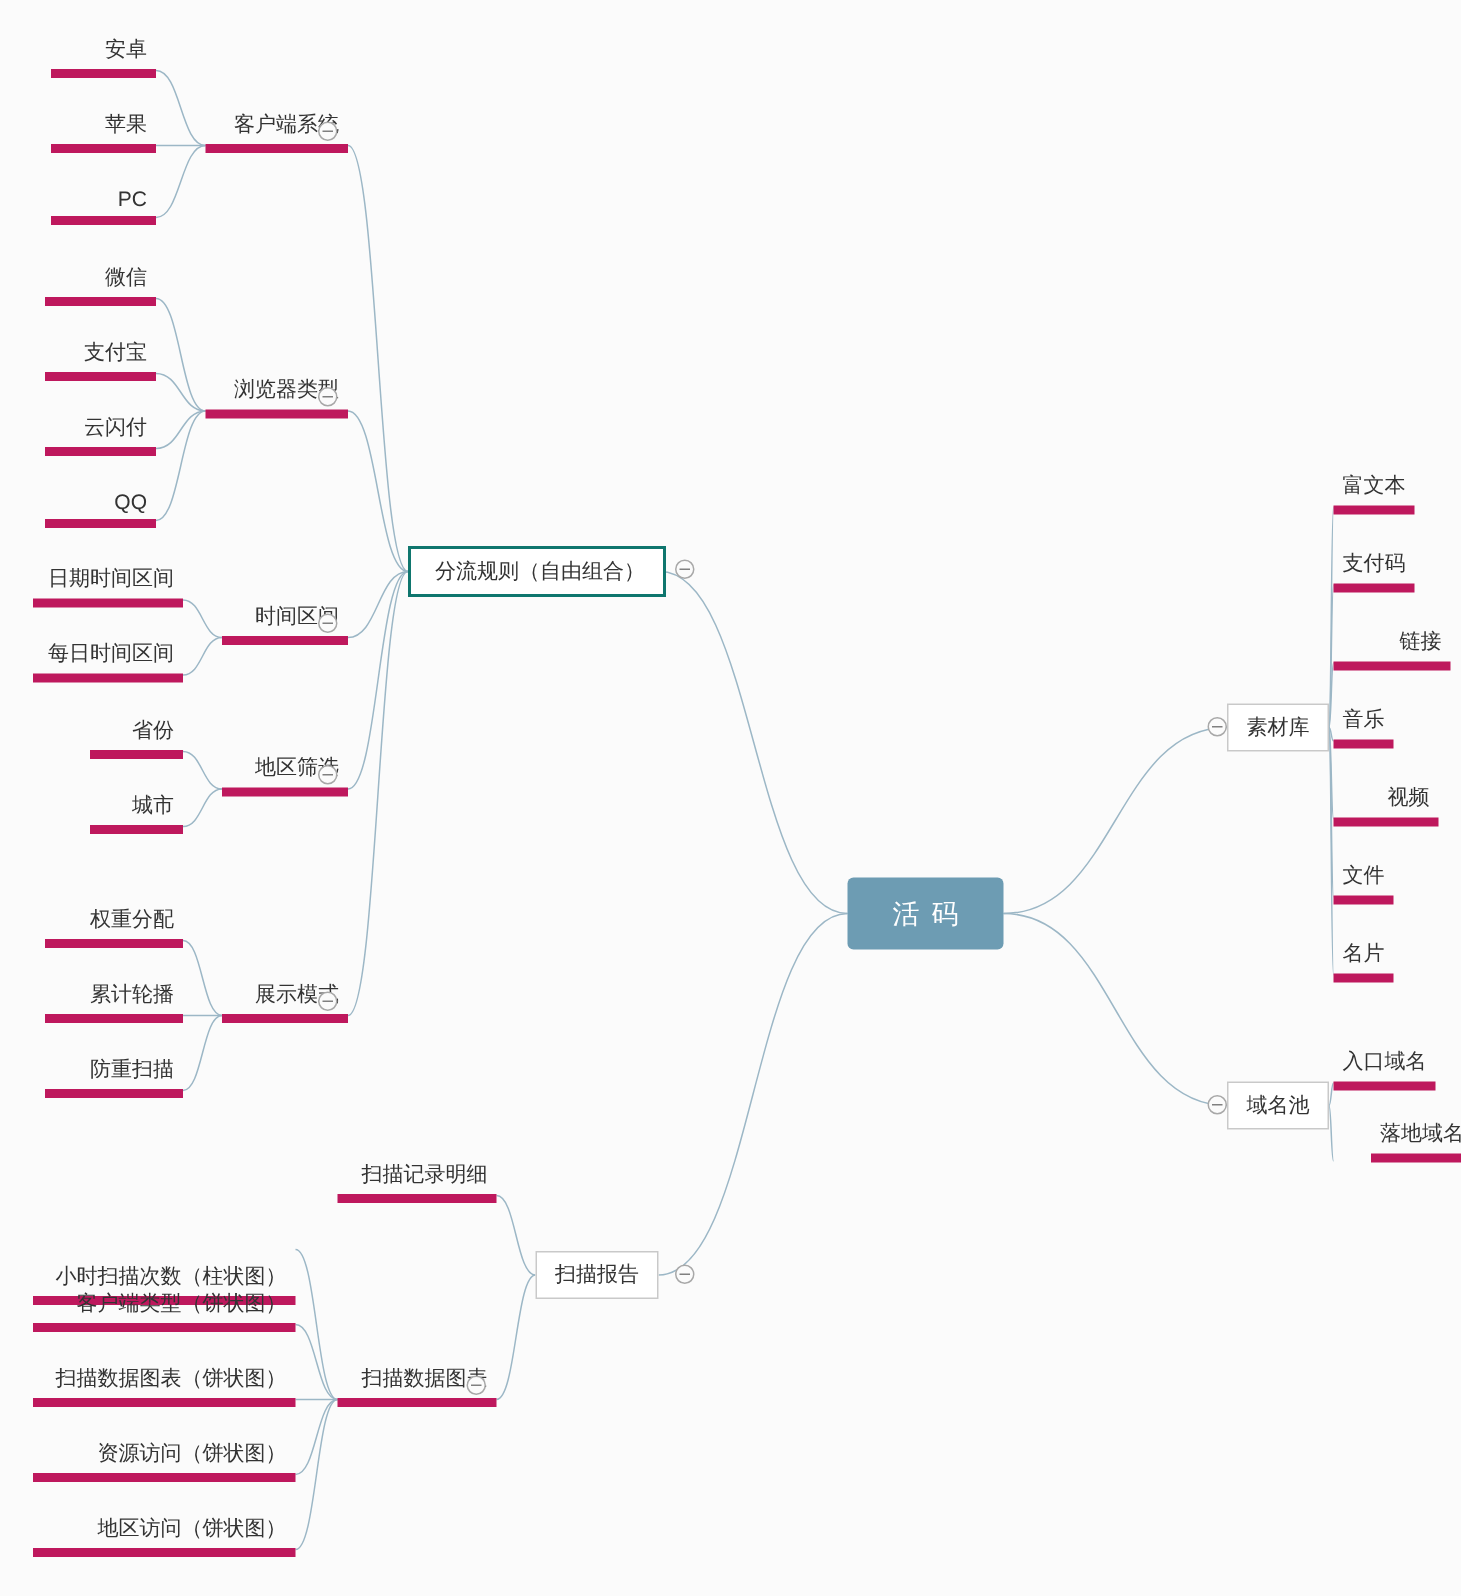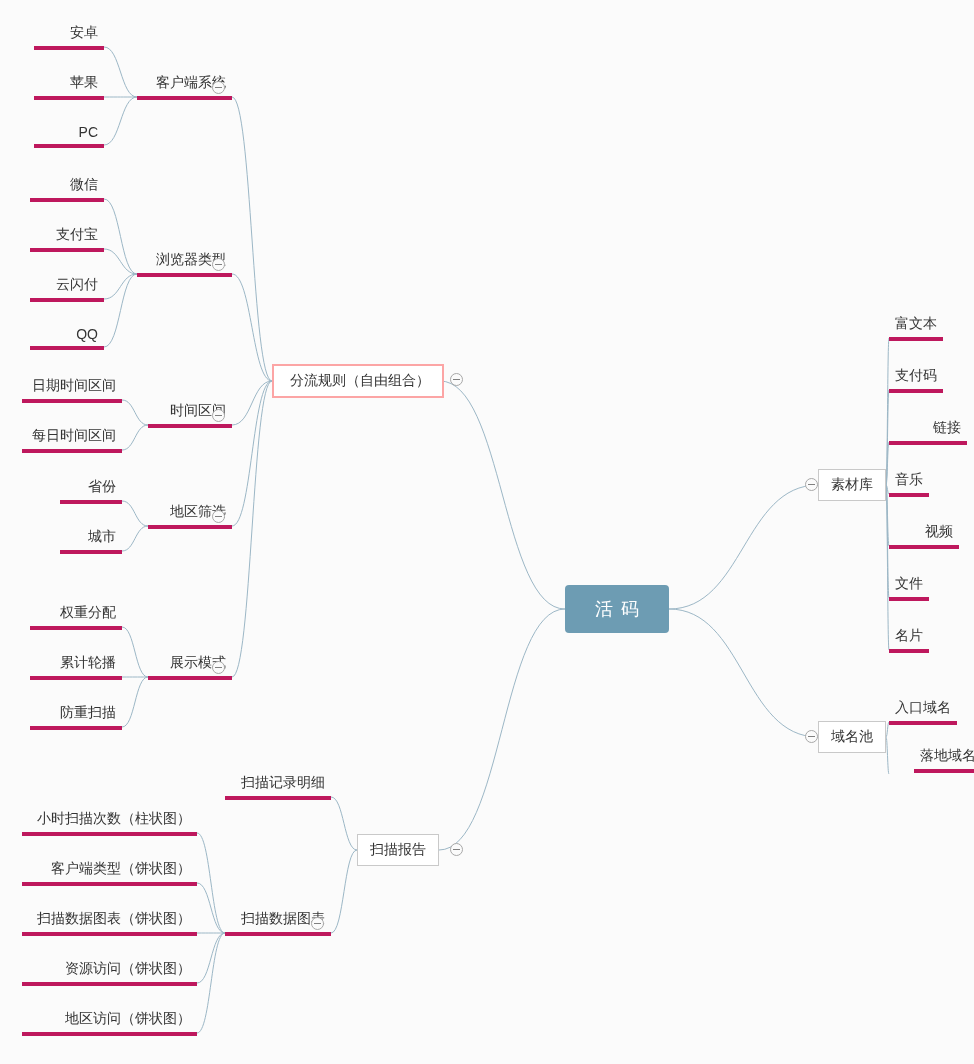--- a/index.html
+++ b/index.html
@@ -15,35 +15,35 @@
   }
   svg { position: absolute; top: 0; left: 0; }
   .node {
     position: absolute;
     box-sizing: border-box;
     white-space: nowrap;
   }
   .leaf {
     
     padding: 4px 6px 4px 6px;
-    border-bottom: 4px solid #be185d;
+    border-bottom: 6px solid #be185d;
     color: #333;
   }
   .leaf.r { text-align: left; }
   .leaf.l { text-align: right; }
   .branch {
     
     border: 1px solid #c9c9c9;
     padding: 6px 12px;
     background: #fff;
     color: #333;
     text-align: center;
   }
   .branch.focus {
-    border: 2px solid #fca5a5;
+    border: 2px solid #0f766e;
     padding-left: 16px;
   }
   .root {
     background: #6d9cb3;
     color: #fff;
     padding: 12px 22px;
     border-radius: 4px;
     font-size: 18px;
     letter-spacing: 8px;
     text-indent: 8px;
@@ -174,17 +174,17 @@
 
 <div id="l-report" class="node branch" style="left:357px; top:834px;">
   <span>扫描报告</span>
 </div>
 <div id="l-report-tr" class="toggle" style="left:450px; top:843px;"></div>
 
 <div id="l-rep-det" class="node leaf l" style="left:225px; top:770px; width:106px;"><span>扫描记录明细</span></div>
 
 <div id="l-rep-ch" class="node leaf l" style="left:225px; top:906px; width:106px;"><span>扫描数据图表</span></div>
 <div id="l-rep-ch-tr" class="toggle" style="left:311px; top:917px;"></div>
-<div id="l-ch-0" class="node leaf l" style="left:22px; top:806px; width:175px;"><span>小时扫描次数（柱状图）</span></div>
+<div id="l-ch-0" class="node leaf l" style="left:22px; top:838px; width:175px;"><span>小时扫描次数（柱状图）</span></div>
 <div id="l-ch-1" class="node leaf l" style="left:22px; top:856px; width:175px;"><span>客户端类型（饼状图）</span></div>
 <div id="l-ch-2" class="node leaf l" style="left:22px; top:906px; width:175px;"><span>扫描数据图表（饼状图）</span></div>
 <div id="l-ch-3" class="node leaf l" style="left:22px; top:956px; width:175px;"><span>资源访问（饼状图）</span></div>
 <div id="l-ch-4" class="node leaf l" style="left:22px; top:1006px; width:175px;"><span>地区访问（饼状图）</span></div>
 
 </body></html>

